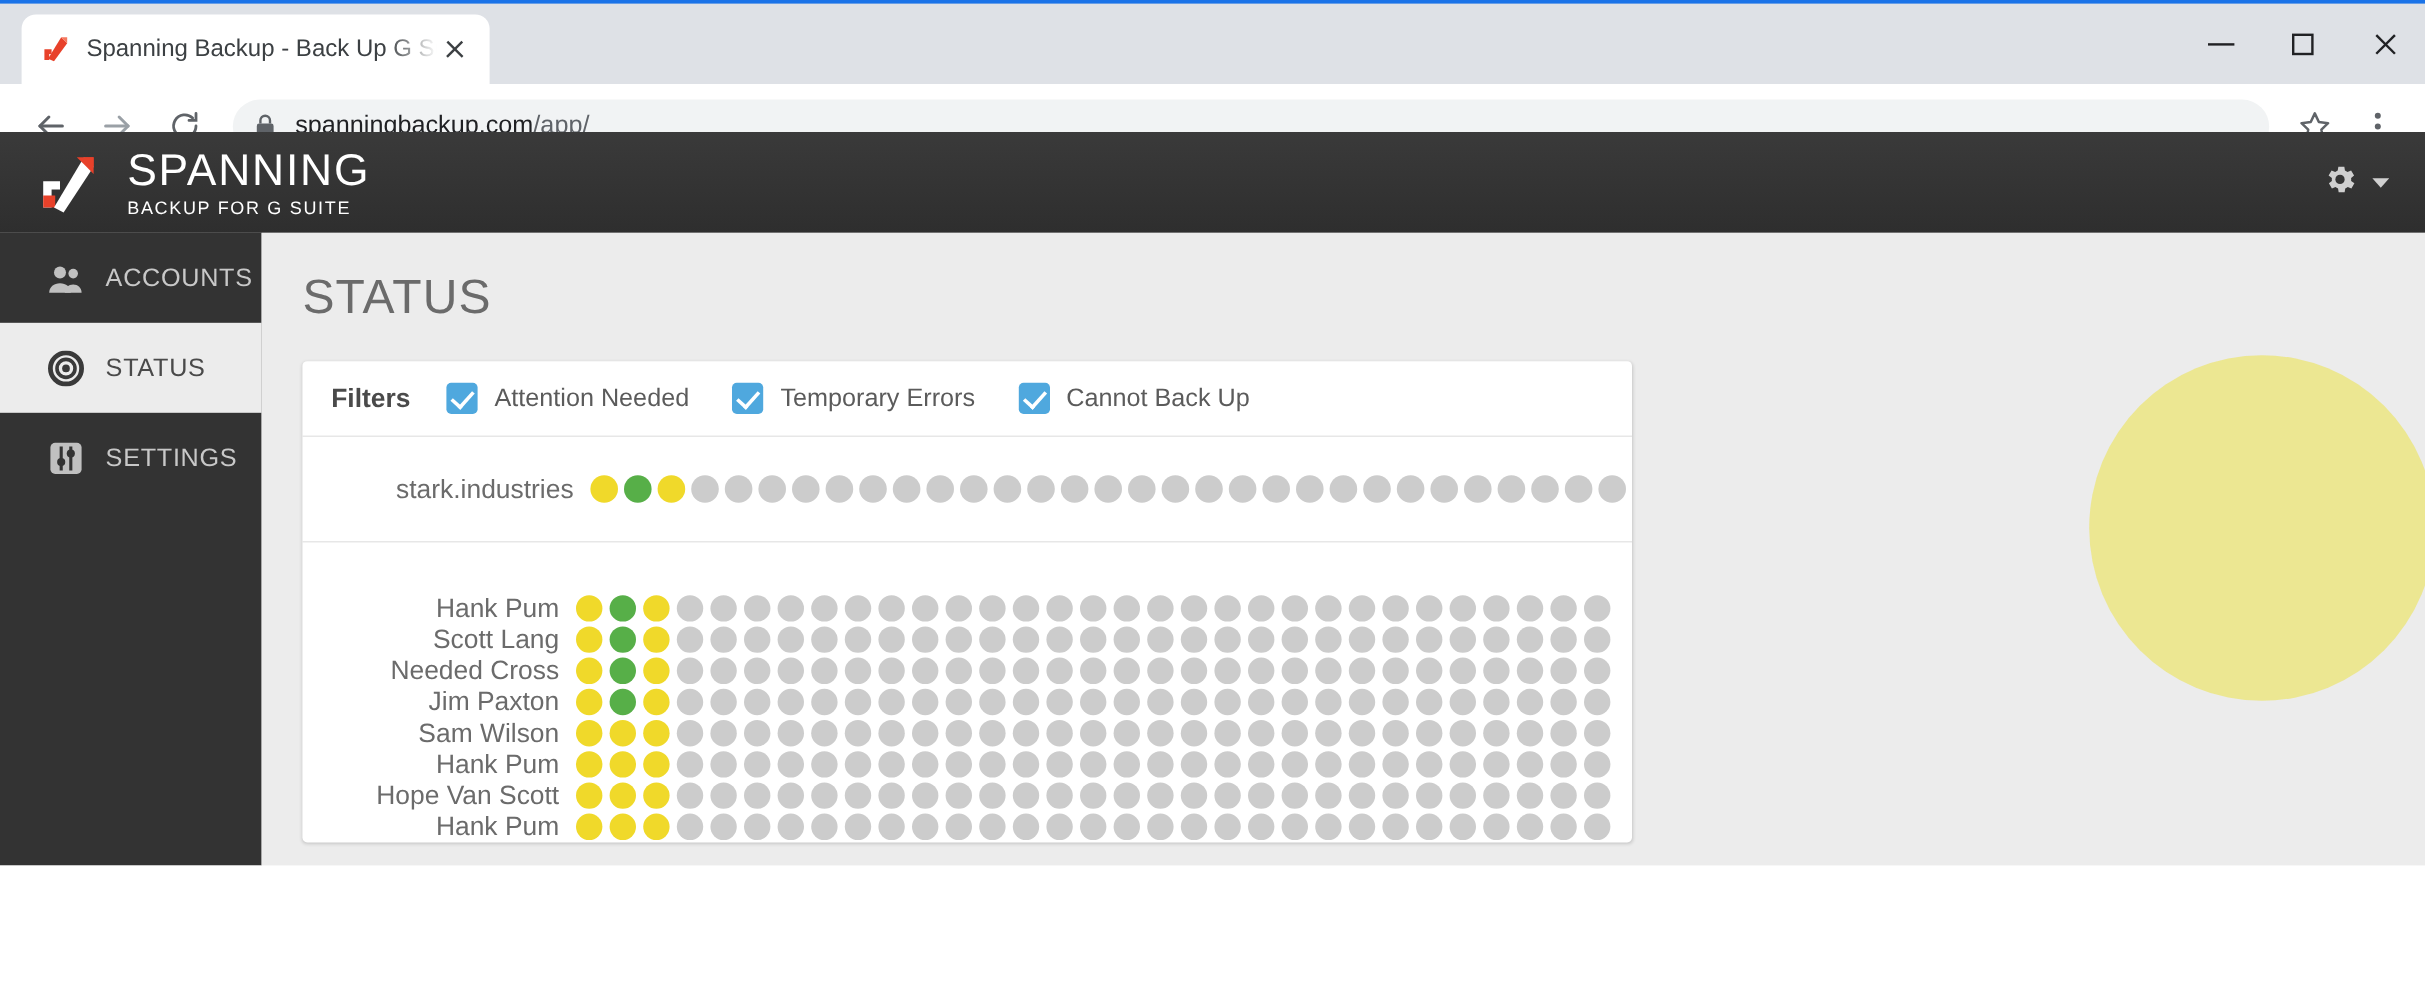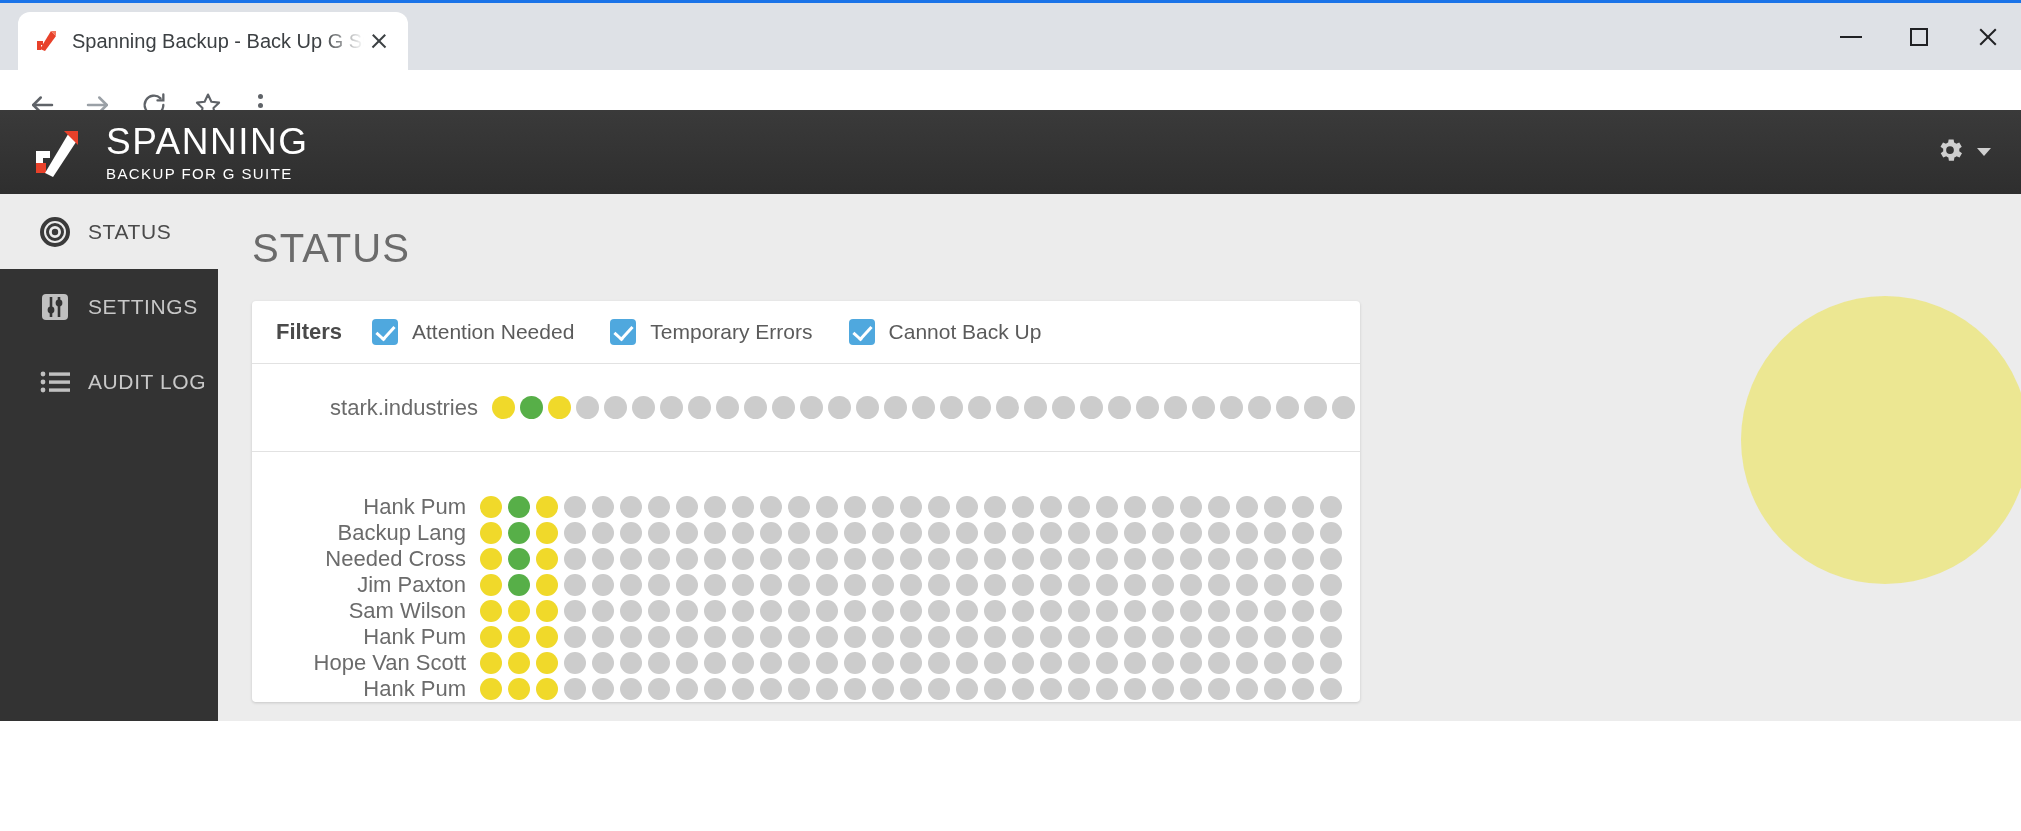--- a/index.html
+++ b/index.html
@@ -197,20 +197,29 @@
           <polyline points="13,6 19,12 13,18"></polyline>
       </svg>
     </div>
     <div class="navbtn">
       <svg width="28" height="28" viewBox="0 0 24 24" fill="none" stroke="#5f6368" stroke-width="2" stroke-linecap="round">
         <path d="M20 12a8 8 0 1 1-2.4-5.7"></path>
           <polyline points="20,3 20,8 15,8" fill="none"></polyline>
       </svg>
     </div>
 
+    <div class="omnibox">
+      <span class="lock">
+        <svg width="18" height="22" viewBox="0 0 18 22">
+          <rect x="2" y="9" width="14" height="11" rx="2" fill="#5f6368"></rect>
+          <path d="M5 9 V6.5 a4 4 0 0 1 8 0 V9" fill="none" stroke="#5f6368" stroke-width="2"></path>
+        </svg>
+      </span>
+      <span class="url"><span>spanningbackup.com</span><span class="dim">/app/</span></span>
+    </div>
 
     <div class="star-btn">
       <svg width="28" height="28" viewBox="0 0 24 24" fill="none" stroke="#5f6368" stroke-width="1.8" stroke-linejoin="round">
         <polygon points="12,3 14.9,9.2 21.5,10 16.7,14.6 17.9,21.2 12,18 6.1,21.2 7.3,14.6 2.5,10 9.1,9.2"></polygon>
       </svg>
     </div>
     <div class="dots-btn">
       <span class="dot3"></span>
         <span class="dot3"></span>
         <span class="dot3"></span>
@@ -244,20 +253,31 @@
           </svg>
         </span>
         <span class="caret-down"></span>
       </div>
     </div>
 
     <div class="body-row">
 
       <div class="sidebar">
 
+        <div class="side-item">
+          <span class="side-icon">
+            <svg width="30" height="26" viewBox="0 0 30 26" fill="#c0c0c0">
+              <circle cx="10" cy="8" r="5"></circle>
+                <path d="M1 25c0-5 4-8 9-8s9 3 9 8z"></path>
+              <circle cx="21" cy="9" r="4"></circle>
+                <path d="M14 25c0-4.4 3.2-7 7-7s7 2.6 7 7z"></path>
+            </svg>
+          </span>
+          <span>ACCOUNTS</span>
+        </div>
 
         <div class="side-item active">
           <span class="side-icon">
             <svg width="30" height="30" viewBox="0 0 30 30">
               <circle cx="15" cy="15" r="13" fill="none" stroke="#3a3a3a" stroke-width="4"></circle>
               <circle cx="15" cy="15" r="7.5" fill="none" stroke="#3a3a3a" stroke-width="3"></circle>
               <circle cx="15" cy="15" r="3.2" fill="#3a3a3a"></circle>
             </svg>
           </span>
           <span>STATUS</span>
@@ -269,33 +289,20 @@
               <rect x="2" y="2" width="26" height="26" rx="4" fill="#c0c0c0"></rect>
               <line x1="11" y1="5" x2="11" y2="25" stroke="#333" stroke-width="2.6"></line>
               <line x1="19" y1="5" x2="19" y2="25" stroke="#333" stroke-width="2.6"></line>
               <circle cx="11" cy="18" r="3.4" fill="#333"></circle>
               <circle cx="19" cy="11" r="3.4" fill="#333"></circle>
             </svg>
           </span>
           <span>SETTINGS</span>
         </div>
 
-        <div class="side-item">
-          <span class="side-icon">
-            <svg width="30" height="24" viewBox="0 0 30 24" fill="#c0c0c0">
-              <circle cx="3" cy="4" r="2.4"></circle>
-                <rect x="9" y="2.4" width="21" height="3.4"></rect>
-              <circle cx="3" cy="12" r="2.4"></circle>
-                <rect x="9" y="10.4" width="21" height="3.4"></rect>
-              <circle cx="3" cy="20" r="2.4"></circle>
-                <rect x="9" y="18.4" width="21" height="3.4"></rect>
-            </svg>
-          </span>
-          <span>AUDIT LOG</span>
-        </div>
       </div>
 
       <div class="content">
         <div class="page-title">STATUS</div>
 
         <div class="card">
 
           <div class="filterbar">
             <span class="filters-label">Filters</span>
 
@@ -382,21 +389,21 @@
                   <span class="d" style="background: rgb(204, 204, 204);"></span>
                   <span class="d" style="background: rgb(204, 204, 204);"></span>
                   <span class="d" style="background: rgb(204, 204, 204);"></span>
                   <span class="d" style="background: rgb(204, 204, 204);"></span>
                   <span class="d" style="background: rgb(204, 204, 204);"></span>
                   <span class="d" style="background: rgb(204, 204, 204);"></span>
                   <span class="d" style="background: rgb(204, 204, 204);"></span>
                 </span>
               </div>
               <div class="user-row">
-                <span class="row-label">Backup Lang</span>
+                <span class="row-label">Scott Lang</span>
                 <span class="dots">
                   <span class="d" style="background: rgb(240, 217, 42);"></span>
                   <span class="d" style="background: rgb(87, 175, 72);"></span>
                   <span class="d" style="background: rgb(240, 217, 42);"></span>
                   <span class="d" style="background: rgb(204, 204, 204);"></span>
                   <span class="d" style="background: rgb(204, 204, 204);"></span>
                   <span class="d" style="background: rgb(204, 204, 204);"></span>
                   <span class="d" style="background: rgb(204, 204, 204);"></span>
                   <span class="d" style="background: rgb(204, 204, 204);"></span>
                   <span class="d" style="background: rgb(204, 204, 204);"></span>

